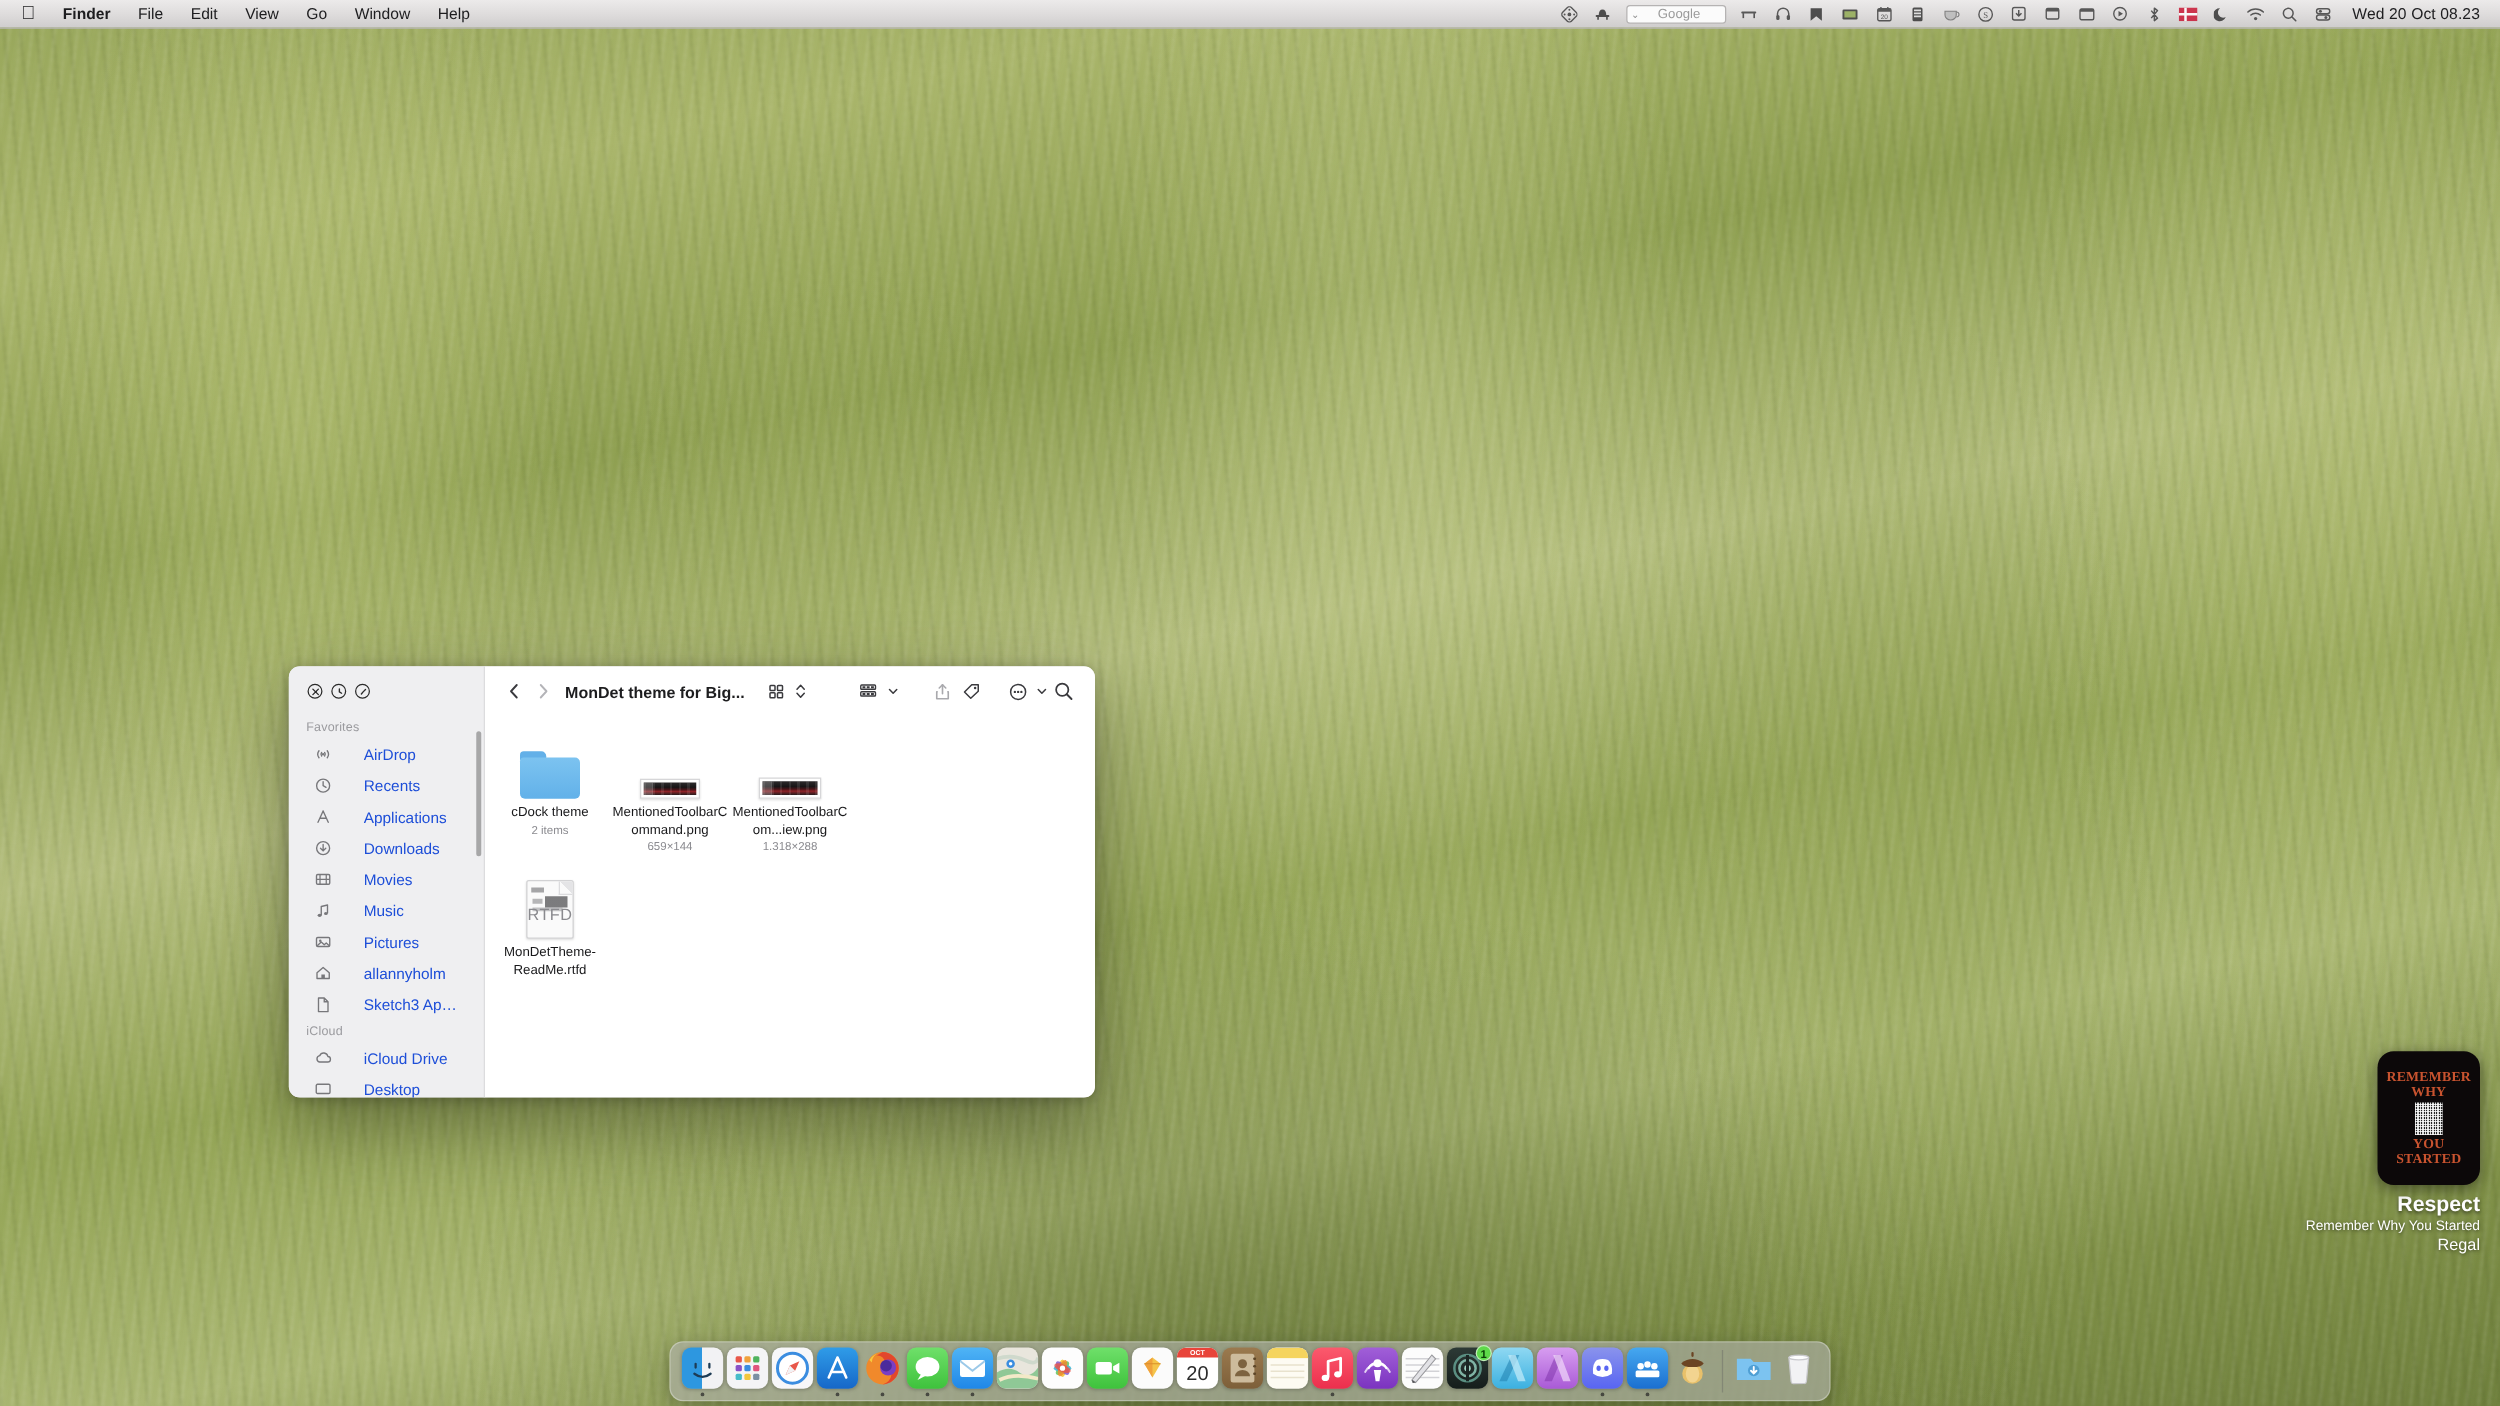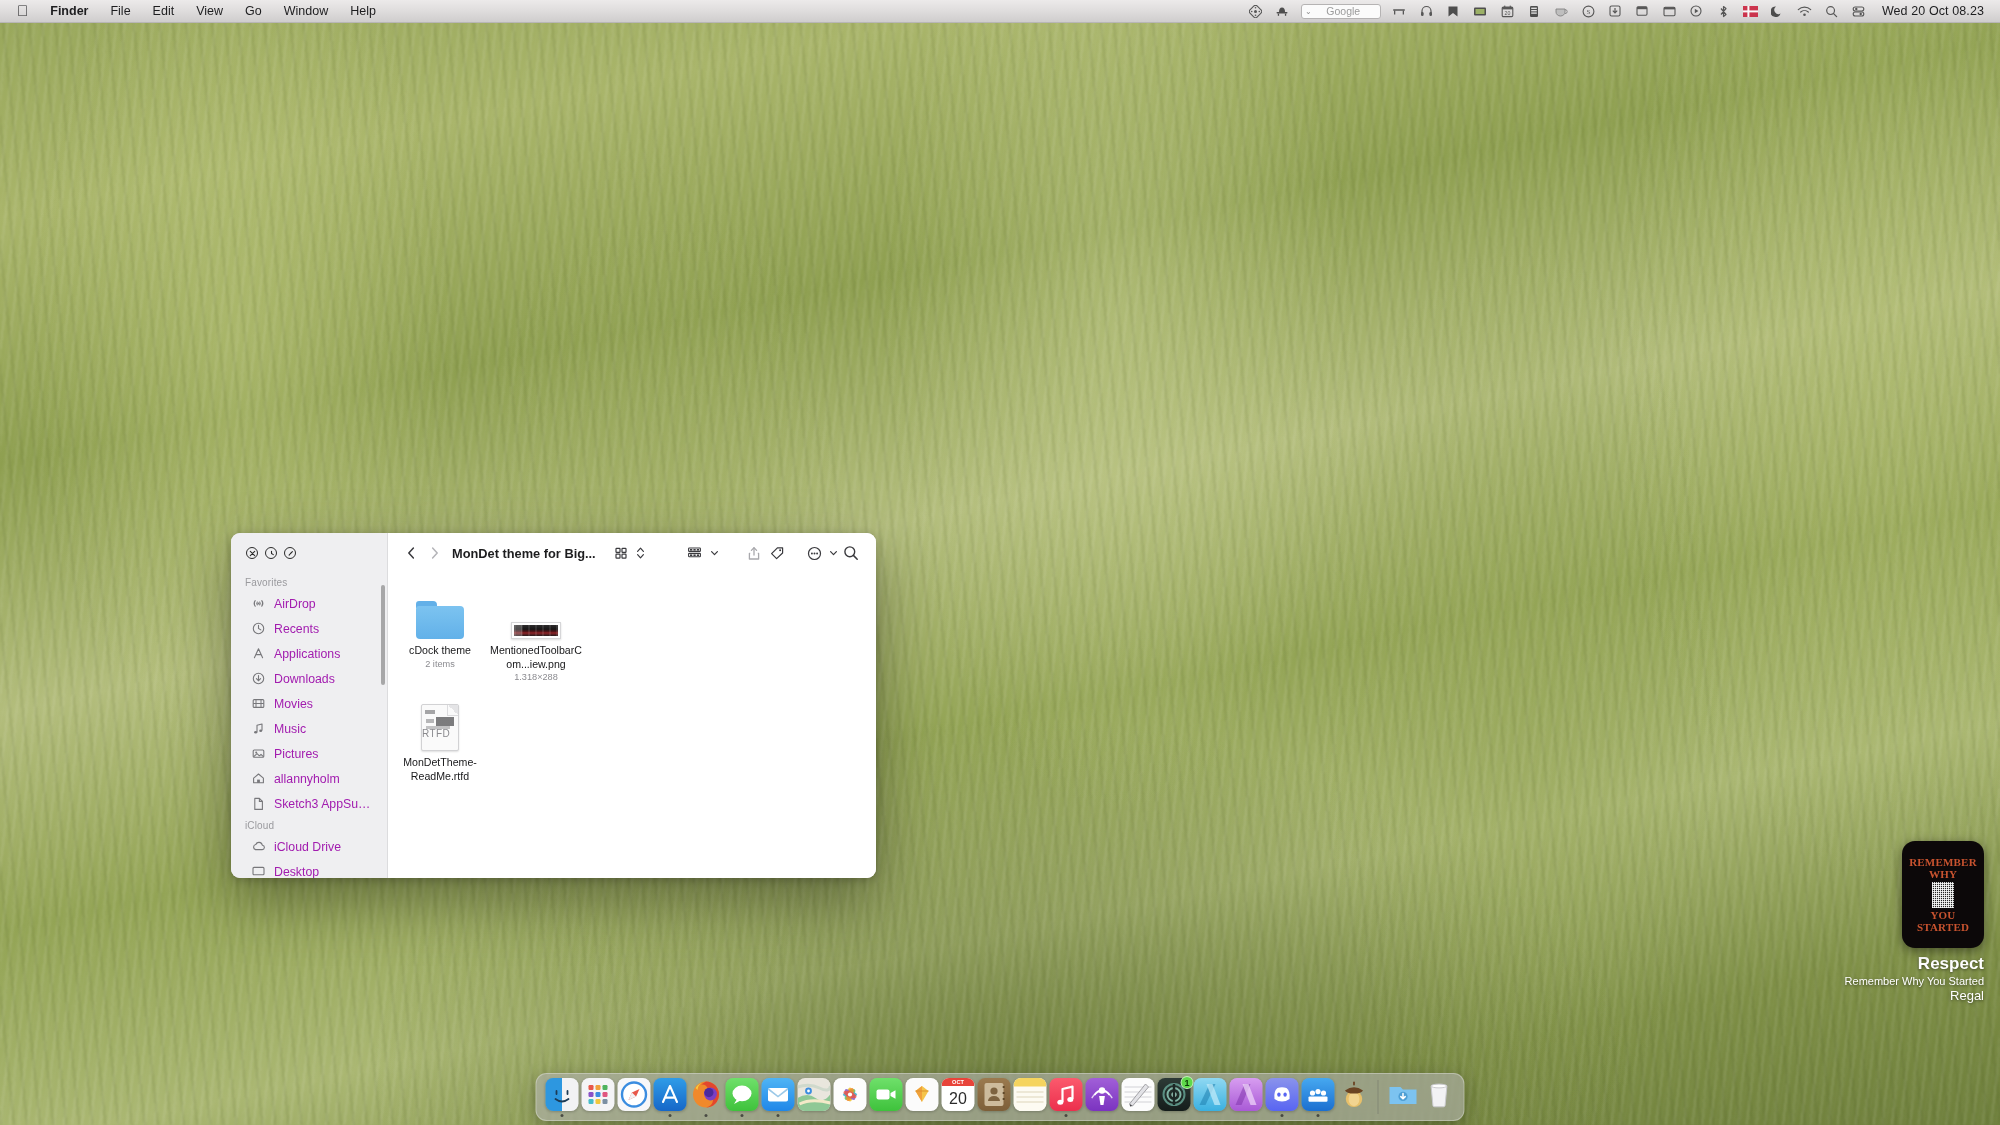--- a/index.html
+++ b/index.html
@@ -79,23 +79,23 @@
     position:absolute; top:0; left:0; width:157px; height:40px;
     display:flex; align-items:center; gap:7px; padding-left:15px;
   }
   .tl{ width:12px; height:12px; border-radius:50%; border:1.4px solid #2b2b2b; background:transparent;
        display:flex; align-items:center; justify-content:center; }
   .tl svg{ display:block; }
   .sb-header{
     font-size:10px; color:#9a9a9e; padding:4px 0 3px 14px; letter-spacing:.15px;
   }
   .sb-item{
-    display:flex; align-items:center; gap:8px;
+    display:flex; align-items:center; gap:25px;
     height:25px; padding:0 10px 0 14px;
-    font-size:12.3px; color:#a21caf; border-radius:5px;
+    font-size:12.3px; color:#1d4ed8; border-radius:5px;
     margin:0 6px 0 6px;
   }
   .sb-ico{ width:15px; height:15px; display:flex; align-items:center; justify-content:center; flex-shrink:0; opacity:.72; }
   .sb-ico svg{ display:block; }
   .sb-label{ overflow:hidden; white-space:nowrap; text-overflow:ellipsis; }
   .sb-scroll{
     position:absolute; right:2px; top:52px; width:4px; height:100px;
     border-radius:2px; background:rgba(0,0,0,.30);
   }
 
@@ -186,21 +186,21 @@
       linear-gradient(90deg, rgba(165,165,167,.8) 0 100%) no-repeat 4px 14px/8px 4px,
       linear-gradient(90deg, rgba(175,175,177,.75) 0 100%) no-repeat 4px 21px/24px 3px;
   }
   .rtfd .corner{
     position:absolute; right:0; top:0; width:11px; height:11px;
     background:linear-gradient(225deg,#e4e4e6 50%, #fafafa 50%);
     border-left:1px solid #dcdcde; border-bottom:1px solid #dcdcde;
   }
   .rtfd .tag{
     position:absolute; left:0; right:16px; bottom:11px; text-align:right;
-    font-size:10px; color:#8a8a8e; letter-spacing:.4px;
+    font-size:13px; color:#8a8a8e; letter-spacing:.4px;
   }
 
   
   #music-widget{
     position:absolute; right:16px; bottom:122px; width:182px; z-index:15;
     text-align:right; color:#fff;
     text-shadow:0 1px 3px rgba(0,0,0,.55);
   }
   #music-widget .art{
     width:82px; height:107px; border-radius:13px; margin-left:auto;
@@ -656,20 +656,29 @@
             <div class="folder">
                 <div class="tab"></div>
                 <div class="body"></div>
               </div>
           </div>
           <div class="file-name">cDock theme</div>
           <div class="file-meta">2 items</div>
         </div>
 
 
+        <div class="file">
+          <div class="file-thumb">
+            <div class="png-strip" style="width:48px">
+              <div class="inner" style="height:10px"></div>
+            </div>
+          </div>
+          <div class="file-name">MentionedToolbarCommand.png</div>
+          <div class="file-meta">659×144</div>
+        </div>
 
         <div class="file">
           <div class="file-thumb">
             <div class="png-strip" style="width:50px">
               <div class="inner" style="height:11px"></div>
             </div>
           </div>
           <div class="file-name">MentionedToolbarCom...iew.png</div>
           <div class="file-meta">1.318×288</div>
         </div>

